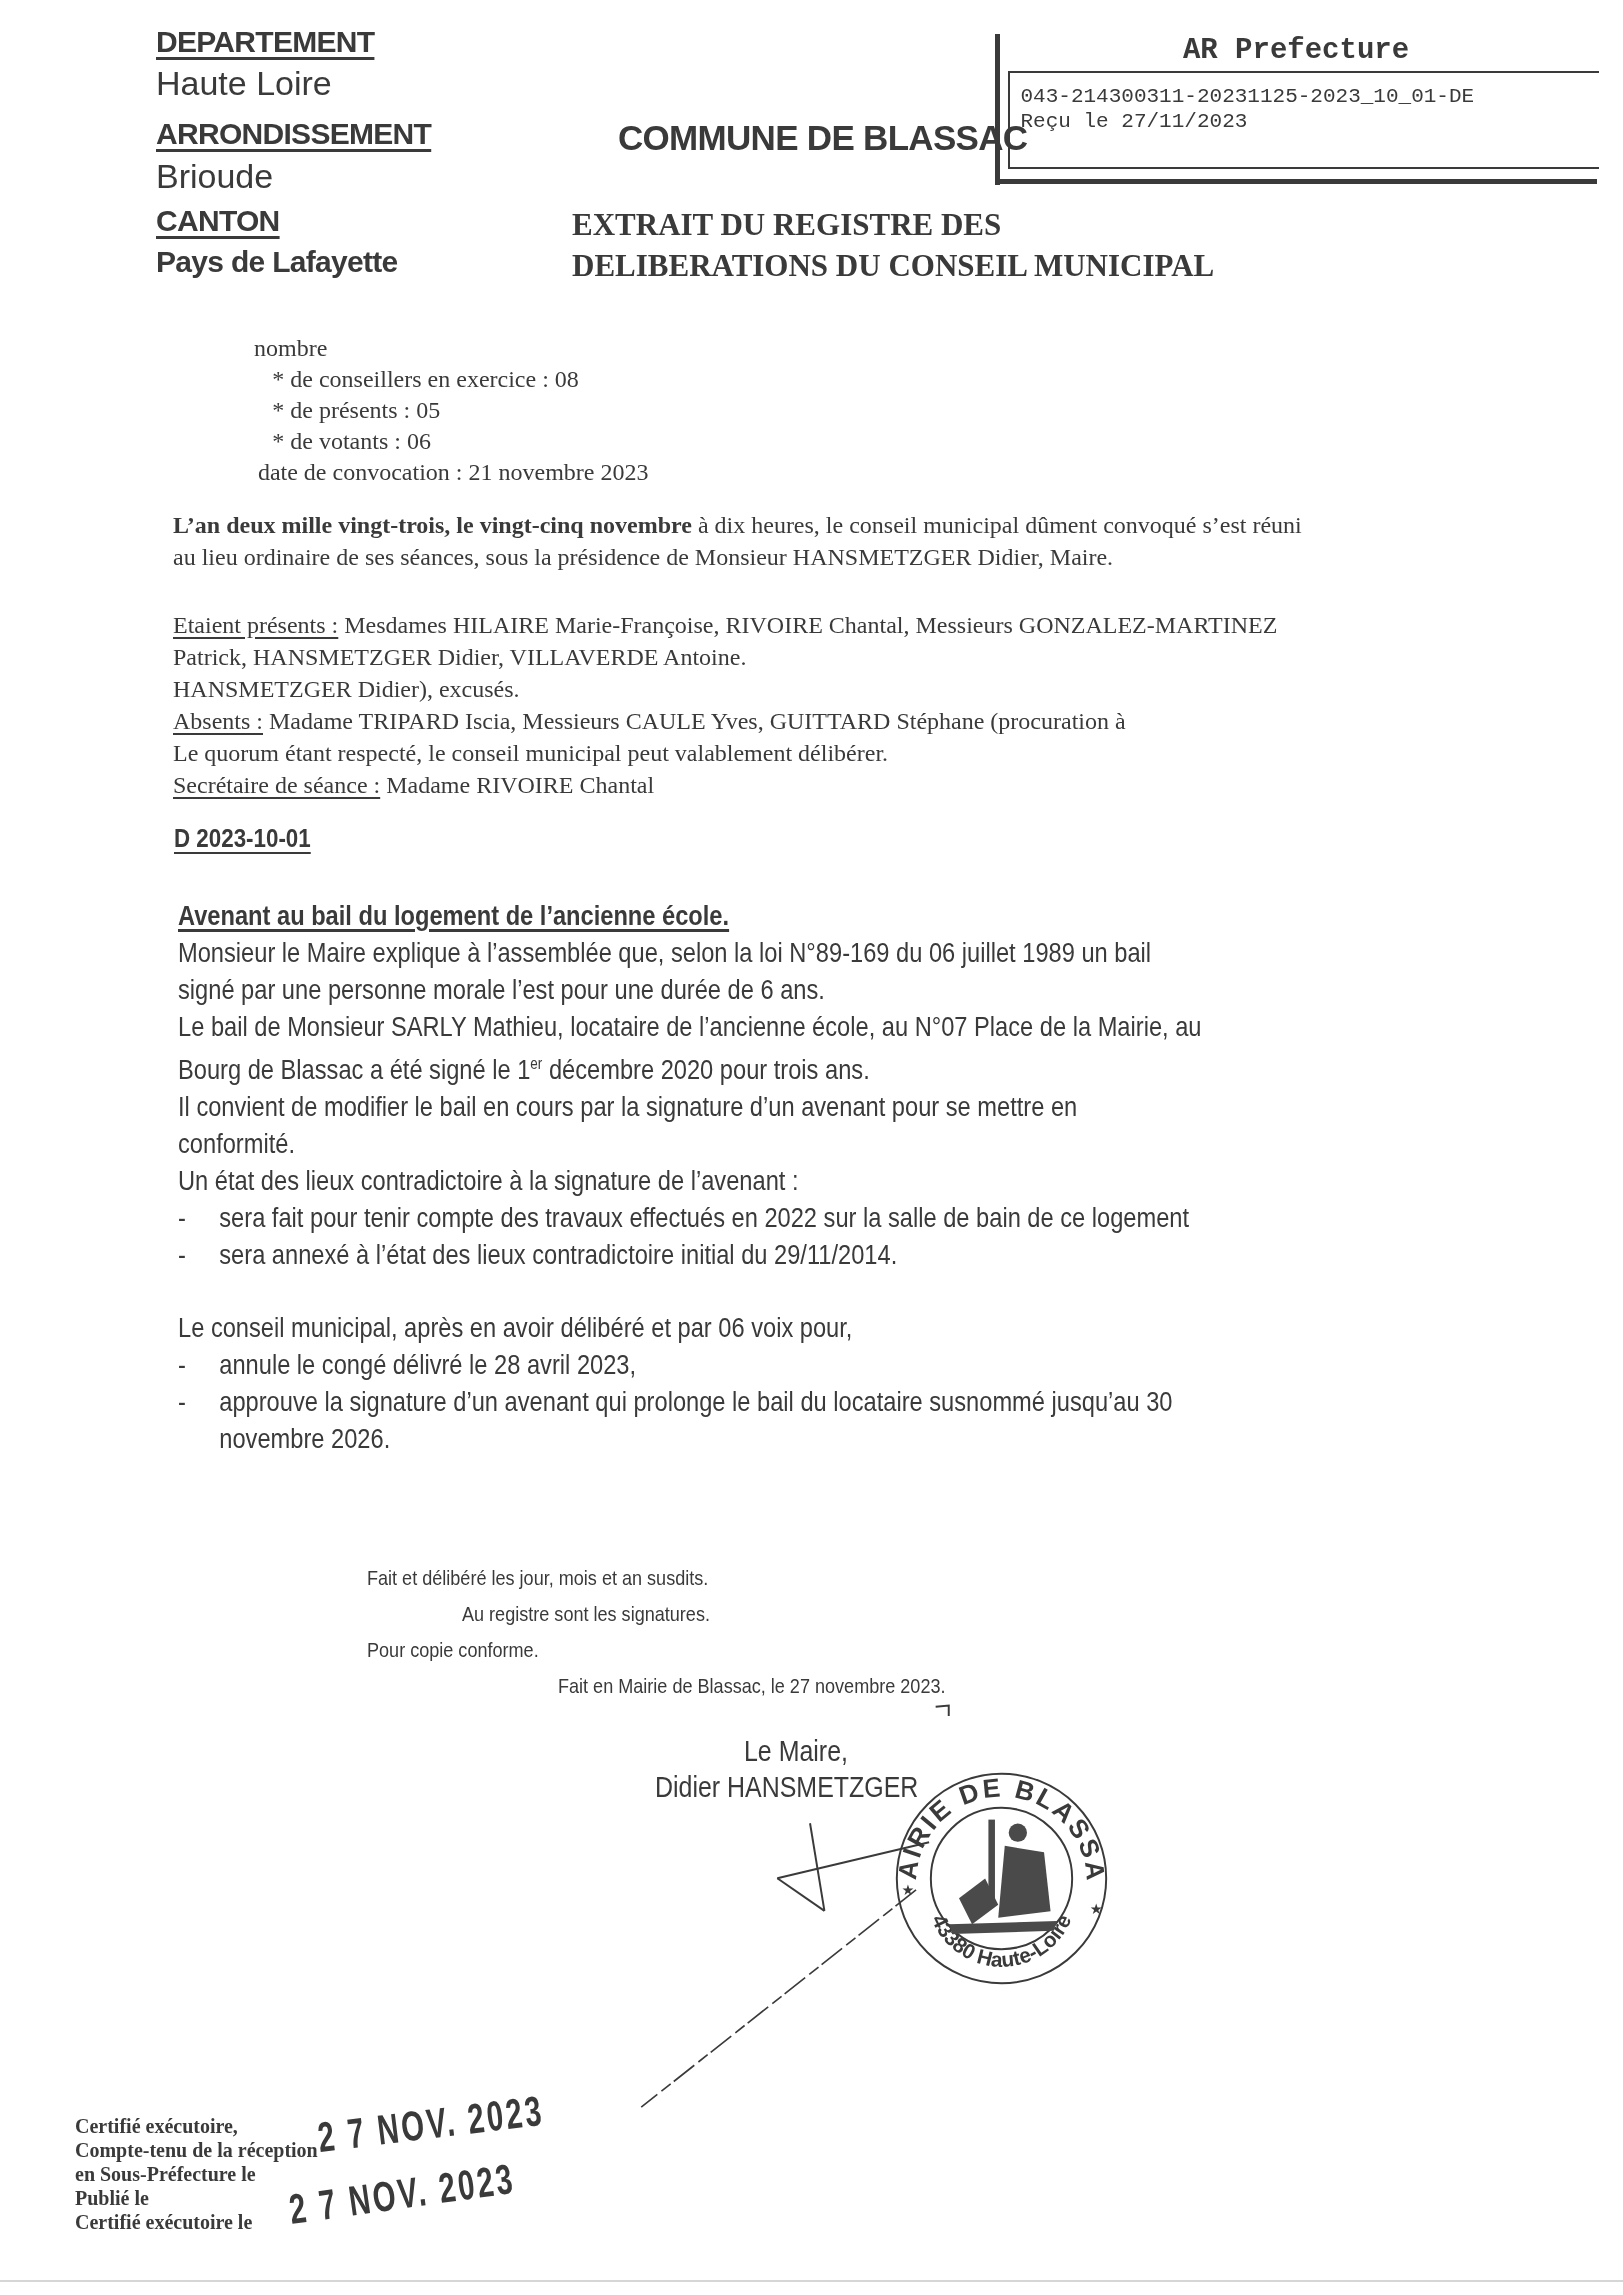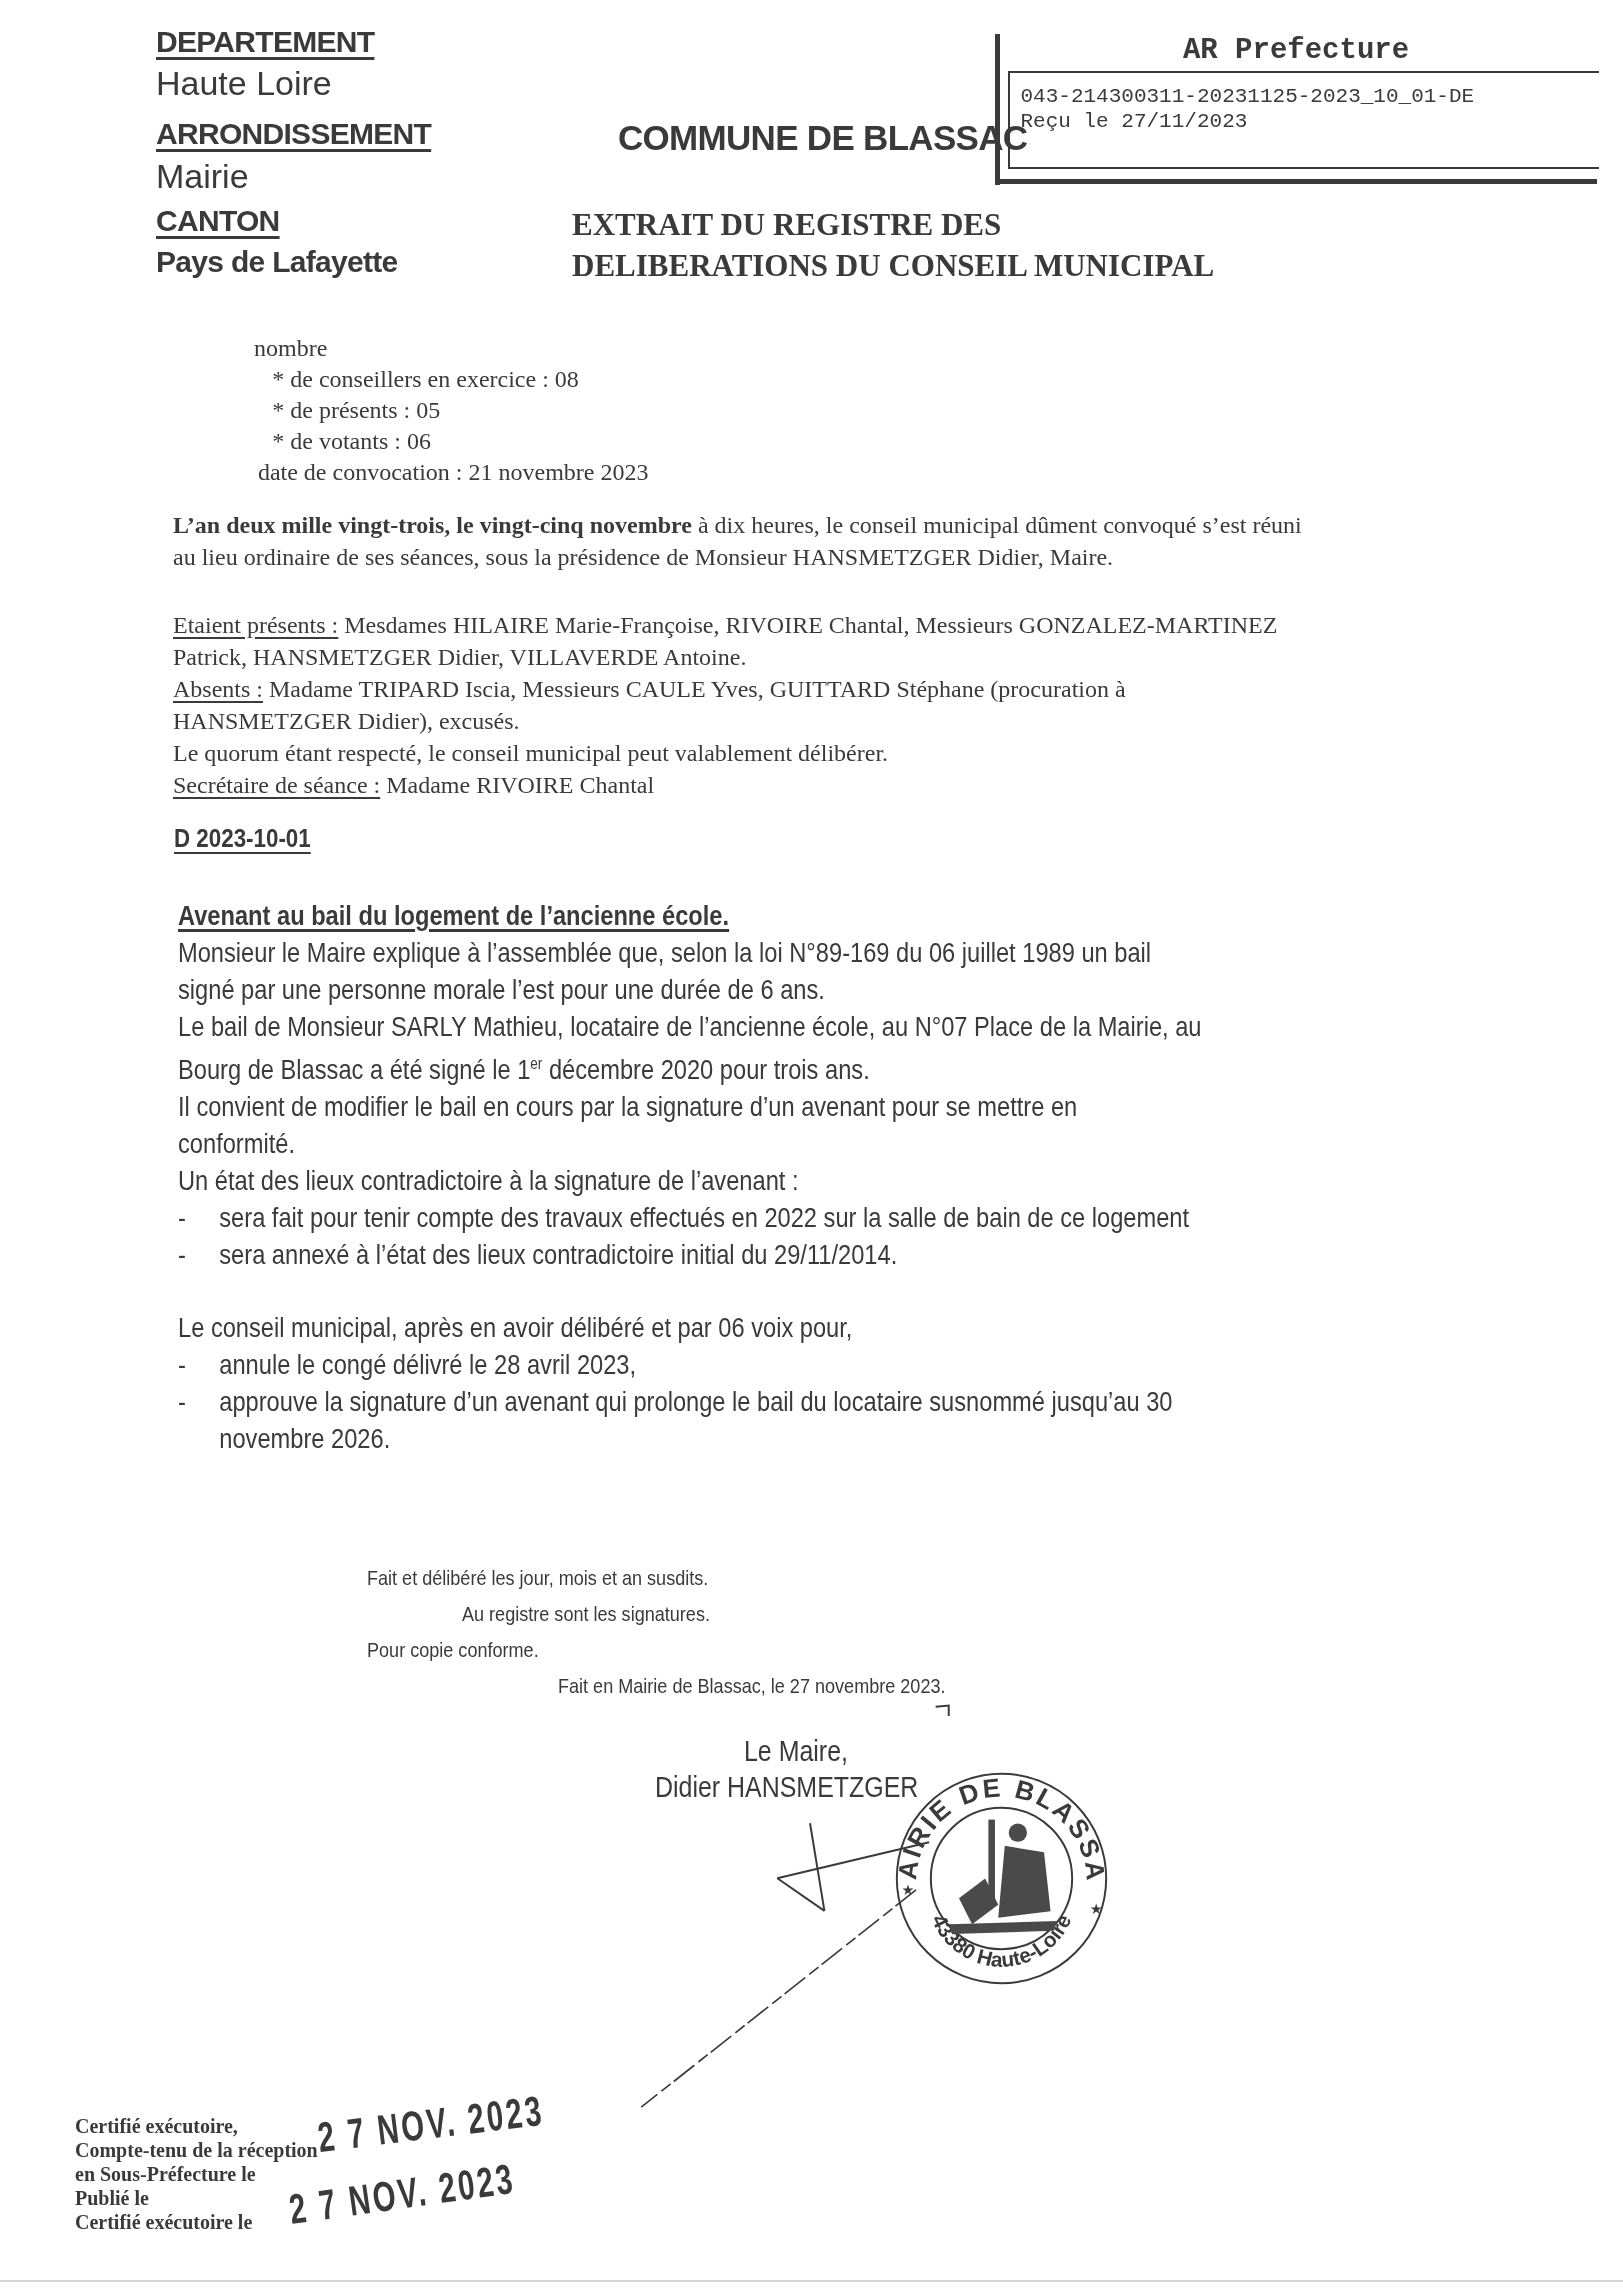--- a/index.html
+++ b/index.html
@@ -36,21 +36,21 @@
   .cert { font-size:20px; line-height:24px; font-weight:bold; }
   .date-stamp { font-size:42px; font-family:"Liberation Sans", sans-serif; font-weight:bold; letter-spacing:3.9px; transform-origin:left bottom; }
   .narrow { transform:scaleX(0.86); transform-origin:left top; }
 </style>
 </head>
 <body>
 
 <div class="abs sans hl-label ul" style="left:156px; top:25px;">DEPARTEMENT</div>
 <div class="abs sans hl-value" style="left:156px; top:64px;">Haute Loire</div>
 <div class="abs sans hl-label ul" style="left:156px; top:117px;">ARRONDISSEMENT</div>
-<div class="abs sans hl-value" style="left:156px; top:157px;">Mairie</div>
+<div class="abs sans hl-value" style="left:156px; top:157px;">Brioude</div>
 <div class="abs sans hl-label ul" style="left:156px; top:204px;">CANTON</div>
 <div class="abs sans hl-value-b" style="left:156px; top:245px;">Pays de Lafayette</div>
 
 <div class="abs sans commune" style="left:577px; top:118px;">COMMUNE DE BLASSAC</div>
 <div class="abs serif extrait" style="left:572px; top:204px;">
   <div>EXTRAIT DU REGISTRE DES</div>
   <div>DELIBERATIONS DU CONSEIL MUNICIPAL</div>
 </div>
 
 <div class="ar-frame">
@@ -72,22 +72,22 @@
 </div>
 
 <div class="abs serif para-serif" style="left:173px; top:509px;">
   <div><b>L’an deux mille vingt-trois, le vingt-cinq novembre</b><span> à dix heures, le conseil municipal dûment convoqué s’est réuni</span></div>
   <div>au lieu ordinaire de ses séances, sous la présidence de Monsieur HANSMETZGER Didier, Maire.</div>
 </div>
 
 <div class="abs serif para-serif" style="left:173px; top:609px;">
   <div><span class="ul" style="text-decoration-thickness:2px; text-underline-offset:3.9px;">Etaient présents :</span><span> Mesdames HILAIRE Marie-Françoise, RIVOIRE Chantal, Messieurs GONZALEZ-MARTINEZ</span></div>
   <div>Patrick, HANSMETZGER Didier, VILLAVERDE Antoine.</div>
+  <div>HANSMETZGER Didier), excusés.</div>
   <div><span class="ul" style="text-decoration-thickness:2px; text-underline-offset:3.9px;">Absents :</span><span> Madame TRIPARD Iscia, Messieurs CAULE Yves, GUITTARD Stéphane (procuration à</span></div>
-  <div>HANSMETZGER Didier), excusés.</div>
   <div>Le quorum étant respecté, le conseil municipal peut valablement délibérer.</div>
   <div><span class="ul" style="text-decoration-thickness:2px; text-underline-offset:3.9px;">Secrétaire de séance :</span><span> Madame RIVOIRE Chantal</span></div>
 </div>
 
 <div class="abs sans ul narrow" style="left:174px; top:823px; font-size:26px; font-weight:bold; text-decoration-thickness:2px;">D 2023-10-01</div>
 
 <div class="abs sans body-sans narrow" style="left:178px; top:897px;">
   <div class="ul" style="font-weight:bold; text-decoration-thickness:2.6px; text-underline-offset:3.9px;">Avenant au bail du logement de l’ancienne école.</div>
   <div>Monsieur le Maire explique à l’assemblée que, selon la loi N°89-169 du 06 juillet 1989 un bail</div>
   <div>signé par une personne morale l’est pour une durée de 6 ans.</div>

